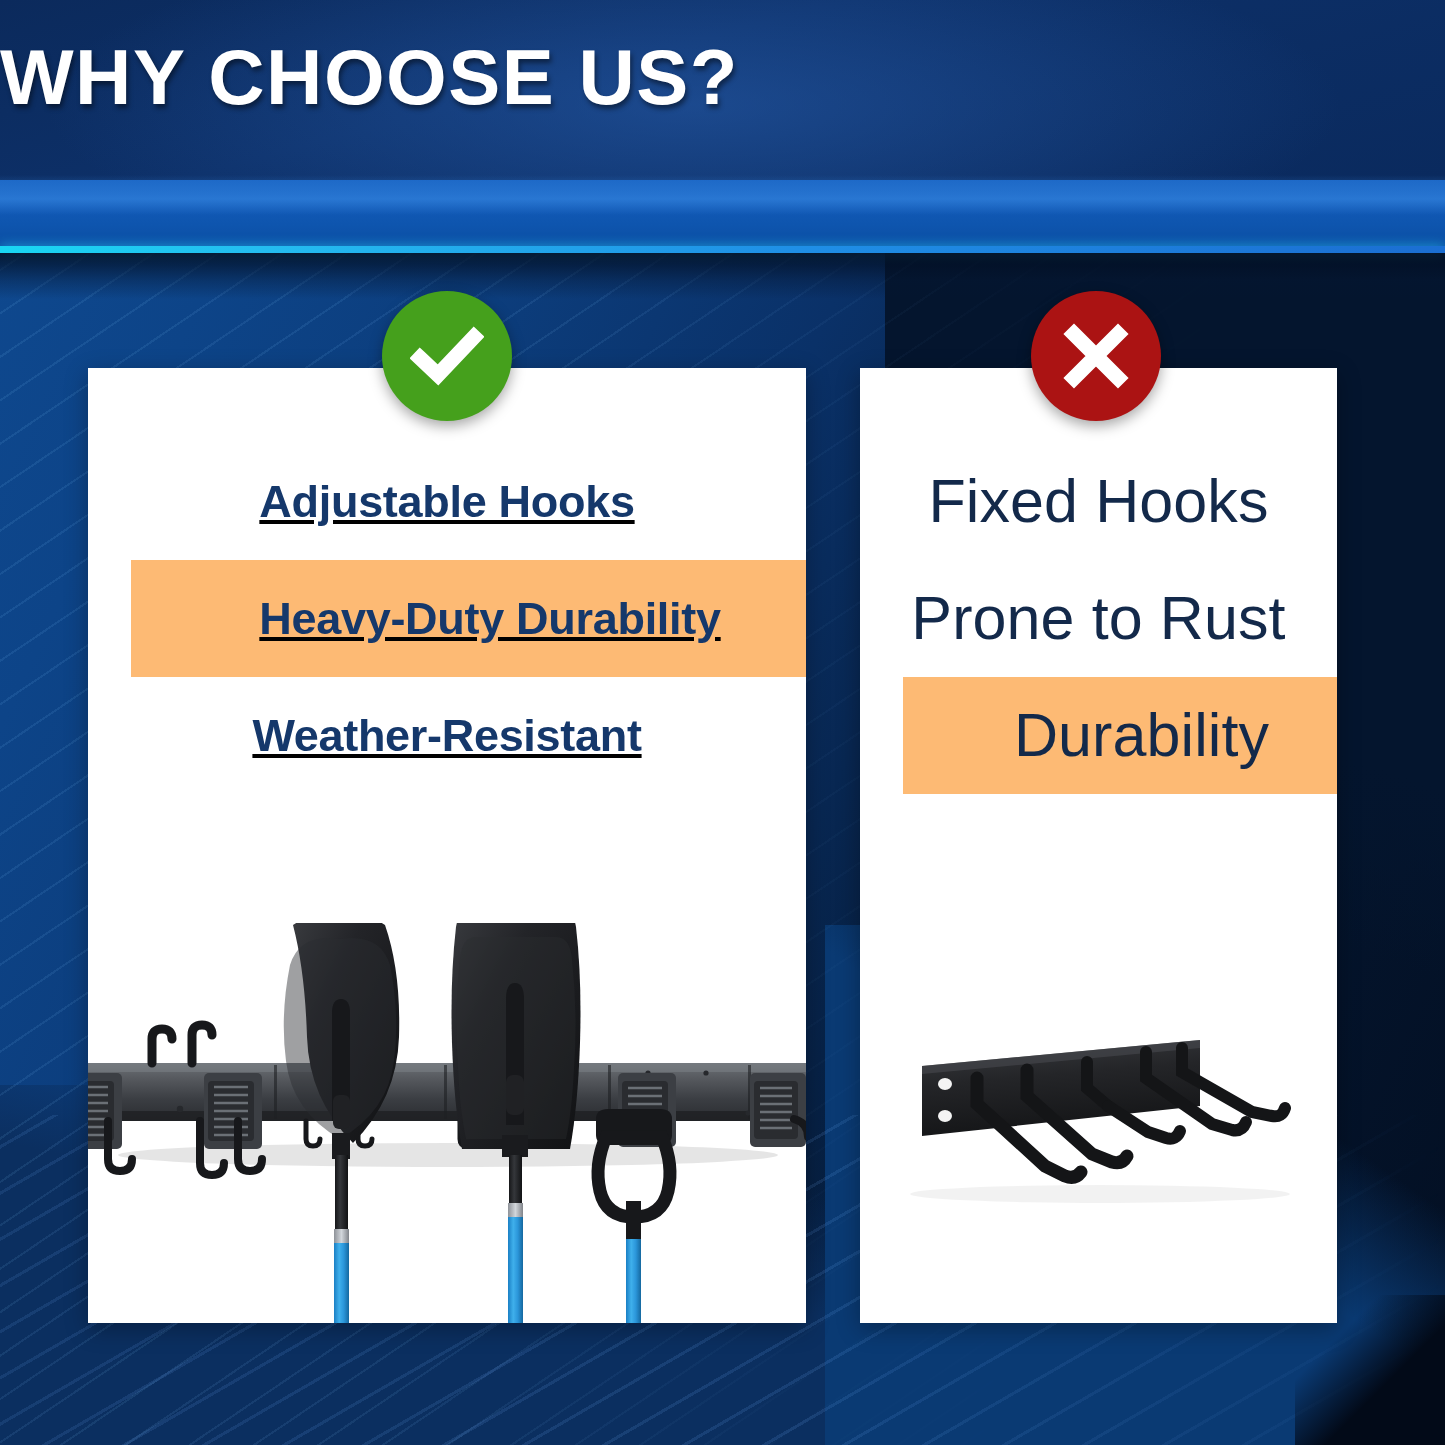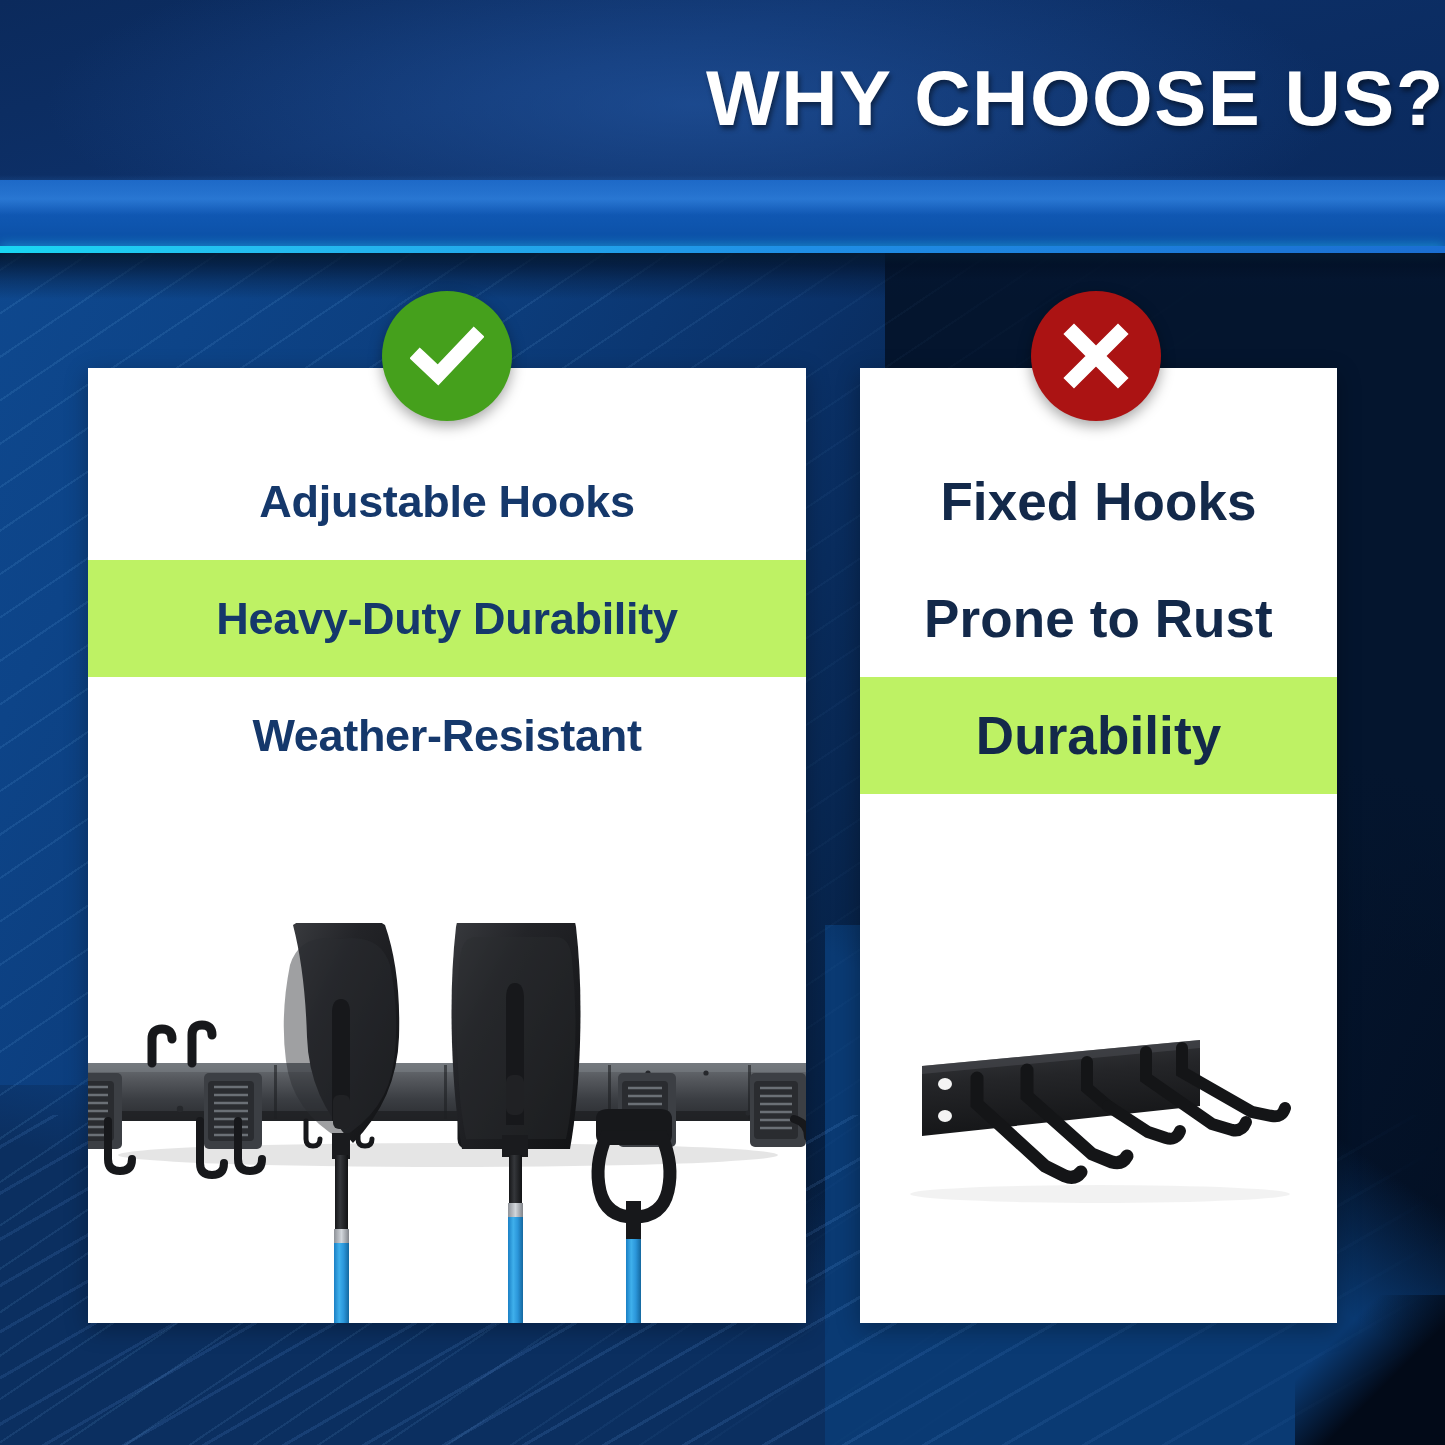--- a/index.html
+++ b/index.html
@@ -85,22 +85,22 @@
   .header {
     position:absolute; left:0; top:0; width:1445px; height:180px;
     background:linear-gradient(165deg,#0b2a5c 0%,#0d3068 40%,#0a2a5e 100%);
     overflow:hidden;
   }
   .header .hdr-sheen {
     position:absolute; inset:0;
     background:radial-gradient(ellipse 900px 240px at 48% 58%, rgba(40,95,175,.55) 0%, rgba(10,40,92,0) 72%);
   }
   .page-title {
-    position:absolute; left:0; right:0; top:59px;
-    text-align:right;
+    position:absolute; left:0; right:0; top:38px;
+    text-align:left;
     color:#ffffff;
     font-size:78px;
     font-weight:bold;
     letter-spacing:1.5px;
     text-shadow:2px 4px 5px rgba(0,0,0,.45);
     line-height:1;
   }
 
   
   .band {
@@ -129,38 +129,38 @@
     overflow:hidden;
   }
   .panel-pro   { left:88px;  top:368px; width:718px;  height:955px; }
   .panel-con   { left:860px; top:368px; width:477px;  height:955px; }
 
   .row {
     width:100%;
     display:flex; align-items:center; justify-content:center;
     text-align:center;
   }
-  .row.shade { background:#bef264; }
-
-  .panel-pro .row { height:117px; }
+  .row.shade { background:#fdba74;margin-left:43px; }
+
+  .panel-pro .row { height:117px;text-decoration:underline; }
   .panel-con .row { height:117px; }
   .spacer-top { height:75px; }
 
   .txt-pro {
     color:#15386b;
     font-weight:bold;
     font-size:45px;
     letter-spacing:-.3px;
     line-height:1.05;
     padding:0 12px;
   }
   .txt-con {
     color:#13294a;
-    font-weight:bold;
-    font-size:53px;
+    font-weight:normal;
+    font-size:61px;
     letter-spacing:.1px;
     line-height:1.05;
     padding:0 12px;
   }
 
   
   .badge {
     position:absolute;
     width:130px; height:130px;
     border-radius:50%;

